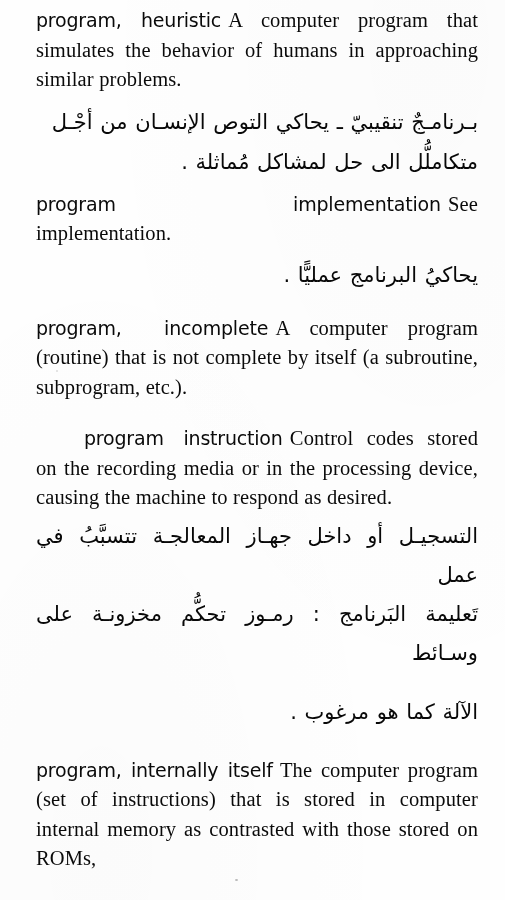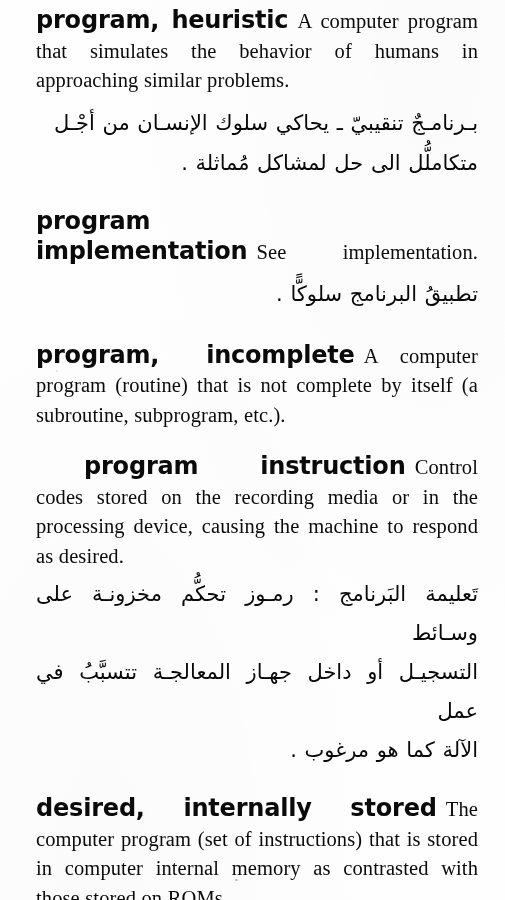--- a/index.html
+++ b/index.html
@@ -39,22 +39,22 @@
     text-align: justify;
     text-align-last: left;
     font-size: 20.5px;
     line-height: 29.5px;
     letter-spacing: 0.1px;
     word-spacing: 0.3px;
     hyphens: manual;
   }
   .headword {
     font-family: "DejaVu Sans", "Liberation Sans", sans-serif;
-    font-weight: bold;
-    font-size: 24px;
+    font-weight: normal;
+    font-size: 19px;
     letter-spacing: -0.2px;
     padding-right: 0.38em;
   }
   .arabic {
     direction: rtl;
     text-align: justify;
     text-align-last: right;
     font-family: "DejaVu Sans", "Liberation Sans", sans-serif;
     font-size: 21px;
     line-height: 40px;
@@ -88,46 +88,46 @@
 <body>
 
 <div class="page">
   <div class="paper-tint"></div>
 
   <div class="column">
 
     <div class="entry">
       <div class="def-block"><span class="headword">program, heuristic</span><span>A computer program that simulates the behavior of humans in approaching similar problems.</span></div>
       <div class="arabic">
-        <p>بـرنامـجٌ تنقيبيّ ـ يحاكي سلوك الإنسـان من أجْـل</p>
+        <p>بـرنامـجٌ تنقيبيّ ـ يحاكي التوص الإنسـان من أجْـل</p>
         <p style="text-align:left;">متكاملُّل الى حل لمشاكل مُماثلة .</p>
       </div>
     </div>
 
-    <div class="entry" style="margin-top:24px;">
+    <div class="entry" style="margin-top:8px;">
       <div class="def-block" style="text-align-last:justify;"><span class="headword" style="word-spacing:150px;">program implementation</span><span>See implementation.</span></div>
       <div class="arabic single" style="line-height:38px;">
-        <p>تطبيقُ البرنامج سلوكًّا .</p>
+        <p>يحاكيُ البرنامج عمليًّا .</p>
       </div>
     </div>
 
-    <div class="entry" style="margin-top:28px;">
+    <div class="entry" style="margin-top:20px;">
       <div class="def-block"><span class="headword" style="word-spacing:22px;">program, incomplete</span><span>A computer program (routine) that is not complete by itself (a subroutine, subprogram, etc.).</span></div>
     </div>
 
     <div class="entry" style="margin-top:22px;">
       <div class="def-block"><span class="headword" style="word-spacing:6px;margin-left:48px;">program instruction</span><span>Control codes stored on the recording media or in the processing device, causing the machine to respond as desired.</span></div>
       <div class="arabic" style="line-height:39px;margin-top:4px;">
+        <p>التسجيـل أو داخل جهـاز المعالجـة تتسبَّبُ في عمل</p>
         <p>تَعليمة البَرنامج : رمـوز تحكُّم مخزونـة على وسـائط</p>
-        <p>التسجيـل أو داخل جهـاز المعالجـة تتسبَّبُ في عمل</p>
-        <p style="text-align:center;">الآلة كما هو مرغوب .</p>
+        <p style="text-align:center;margin-top:20px;">الآلة كما هو مرغوب .</p>
       </div>
     </div>
 
     <div class="entry" style="margin-top:24px;">
-      <div class="def-block"><span class="headword">desired, internally stored</span><span>The computer program (set of instructions) that is stored in computer internal memory as contrasted with those stored on ROMs,</span></div>
+      <div class="def-block"><span class="headword">program, internally itself</span><span>The computer program (set of instructions) that is stored in computer internal memory as contrasted with those stored on ROMs,</span></div>
     </div>
 
   </div>
 
   <div class="speck" style="left:235px;top:879px;width:3px;height:2px;"></div>
   <div class="speck" style="left:56px;top:370px;width:2px;height:2px;opacity:0.5;"></div>
 </div>
 
 </body></html>

